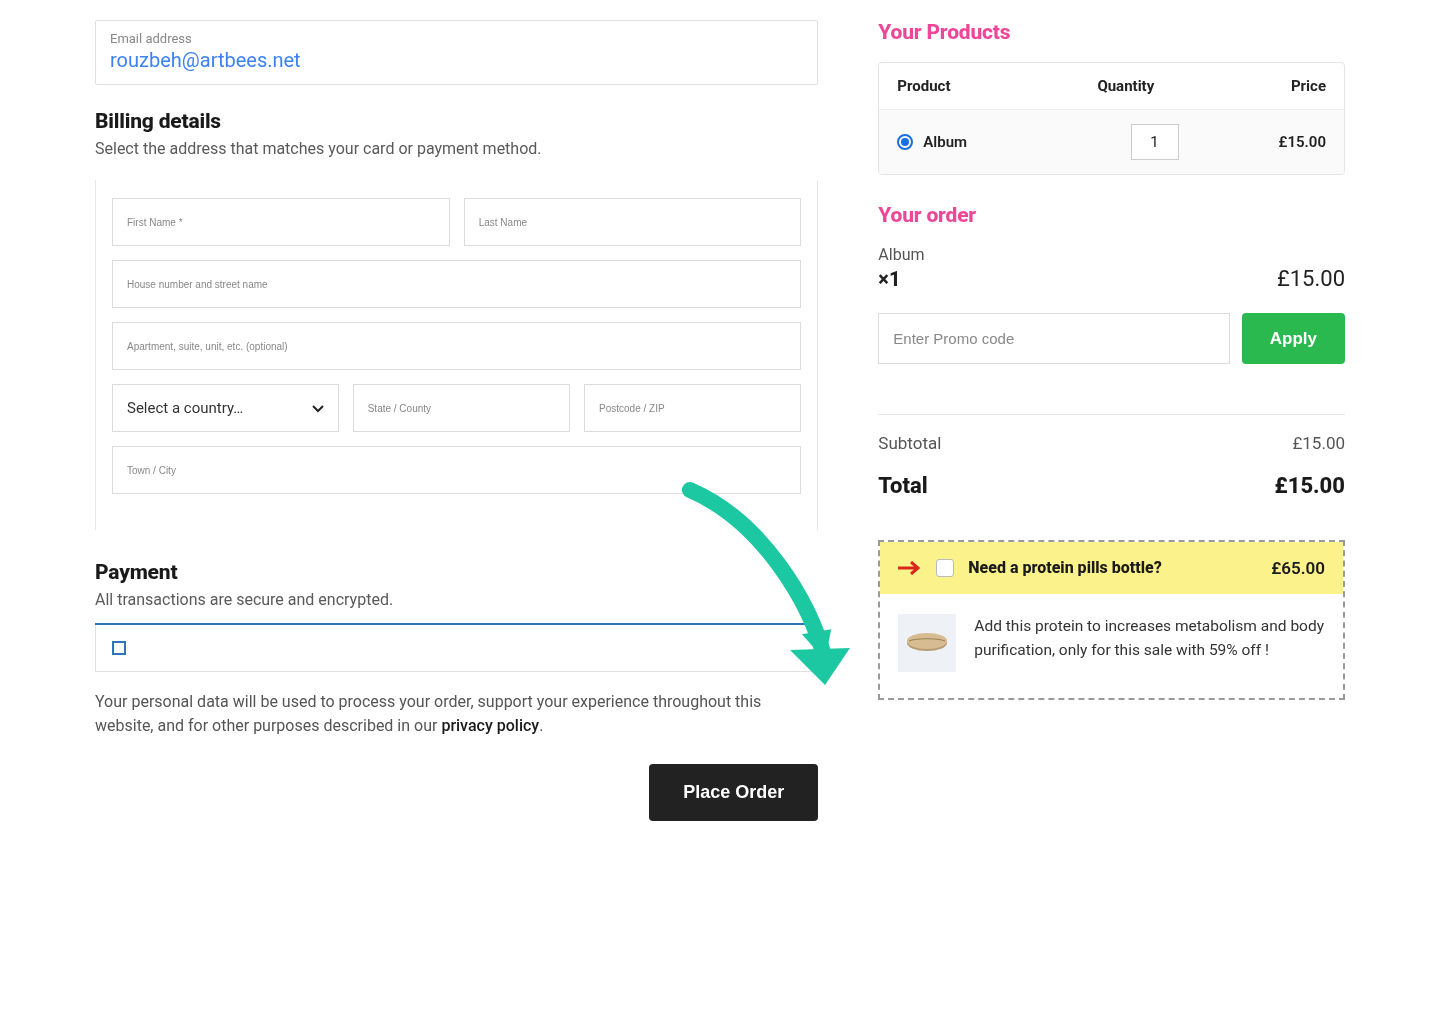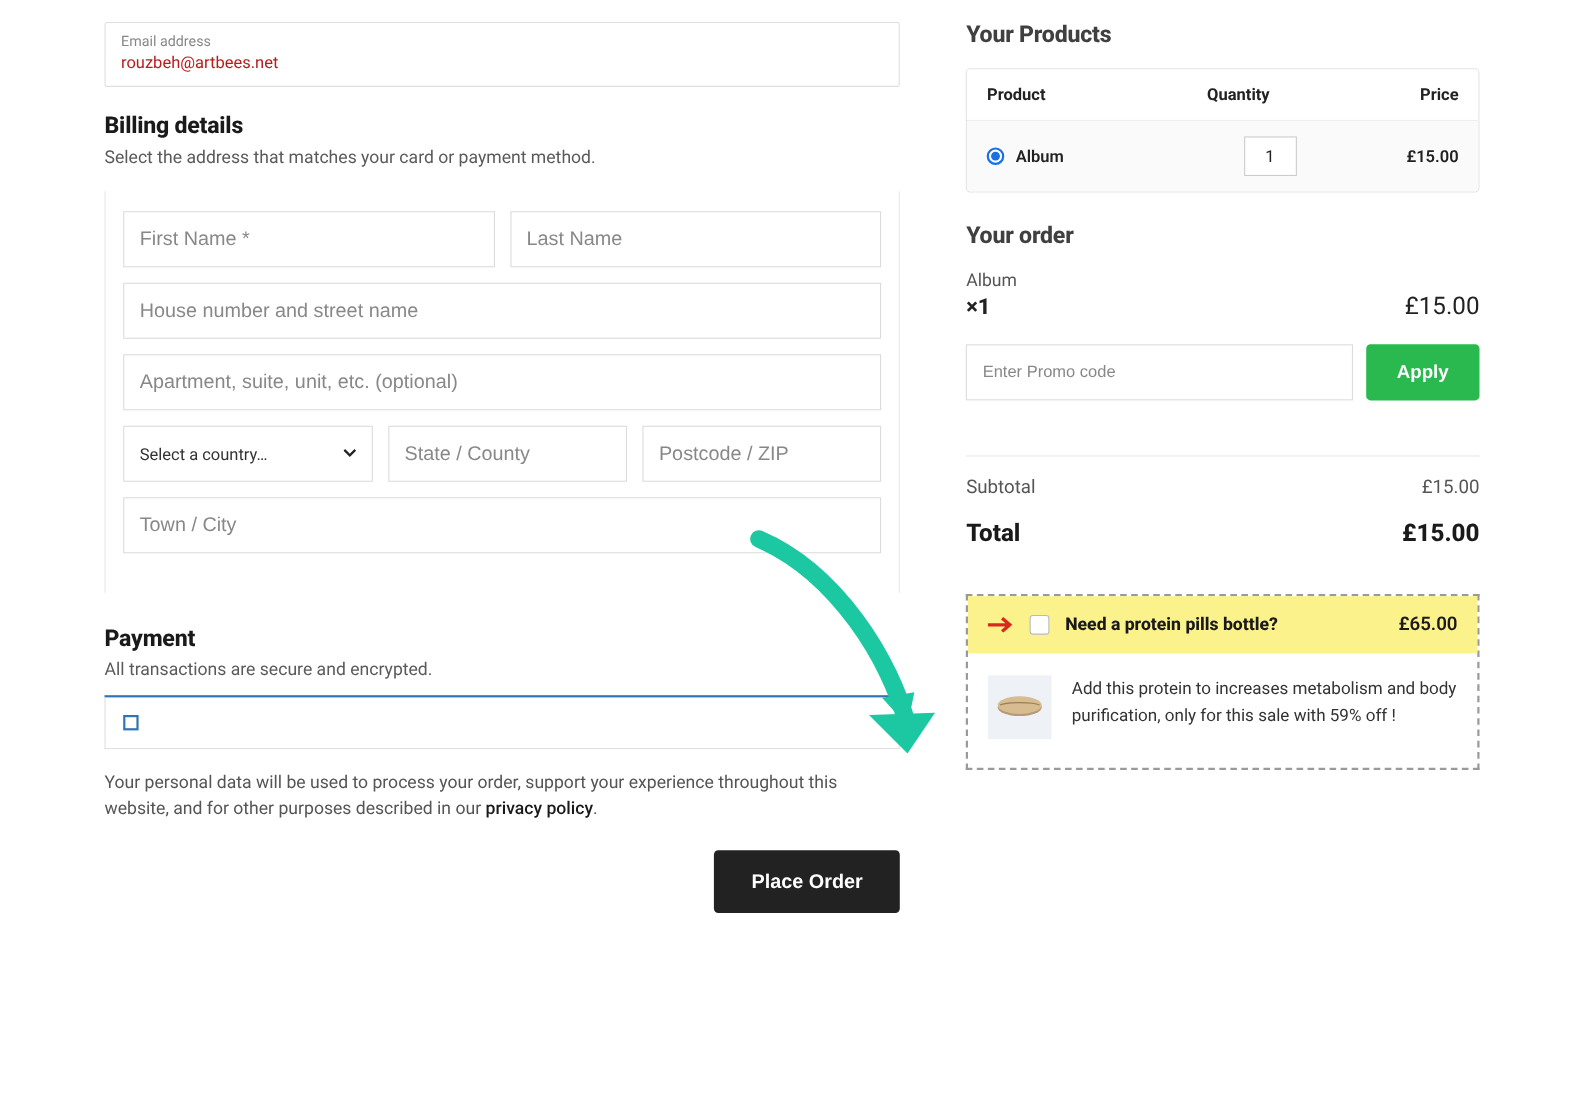--- a/index.html
+++ b/index.html
@@ -26,22 +26,22 @@
     padding: 10px 14px 12px 14px;
     margin-bottom: 24px;
     border-radius: 2px;
   }
   .email-label {
     font-size: 13px;
     color: #888;
     margin-bottom: 2px;
   }
   .email-value {
-    font-size: 15px;
-    color: #b91c1c;
+    font-size: 20px;
+    color: #3b82f6;
   }
   h2.section-title {
     font-size: 21px;
     font-weight: 800;
     color: #1a1a1a;
     margin-bottom: 6px;
     letter-spacing: -0.2px;
   }
   .section-sub {
     color: #5a5a5a;
@@ -68,21 +68,21 @@
     background: #fff;
     display: flex;
     align-items: center;
     justify-content: space-between;
     min-height: 48px;
   }
   .field input, .field select {
     border: none;
     outline: none;
     width: 100%;
-    font-size: 18px;
+    font-size: 10px;
     color: #a16207;
     background: transparent;
   }
   .field input::placeholder { color: #888; }
   .chev { font-size: 13px; color: #333; margin-left: 8px; }
 
   .payment-sub {
     color: #5a5a5a;
     font-size: 16px;
     margin-bottom: 14px;
@@ -126,21 +126,21 @@
     padding: 18px 34px;
     font-size: 18px;
     font-weight: 700;
     border-radius: 4px;
   }
 
   
   .right h2.yp-title {
     font-size: 21px;
     font-weight: 800;
-    color: #404040;
+    color: #ec4899;
     margin-bottom: 18px;
     letter-spacing: -0.2px;
   }
   .prod-table {
     border: 1px solid #e4e4e4;
     border-radius: 4px;
     overflow: hidden;
     margin-bottom: 28px;
   }
   .prod-head, .prod-row {

